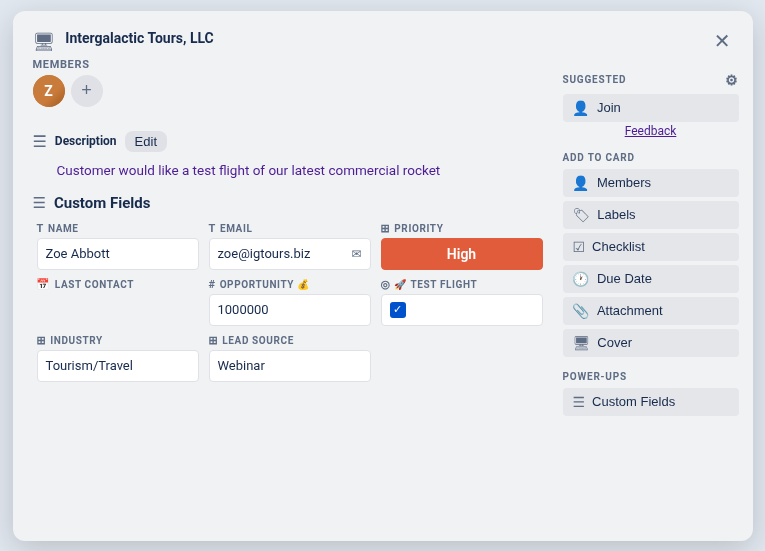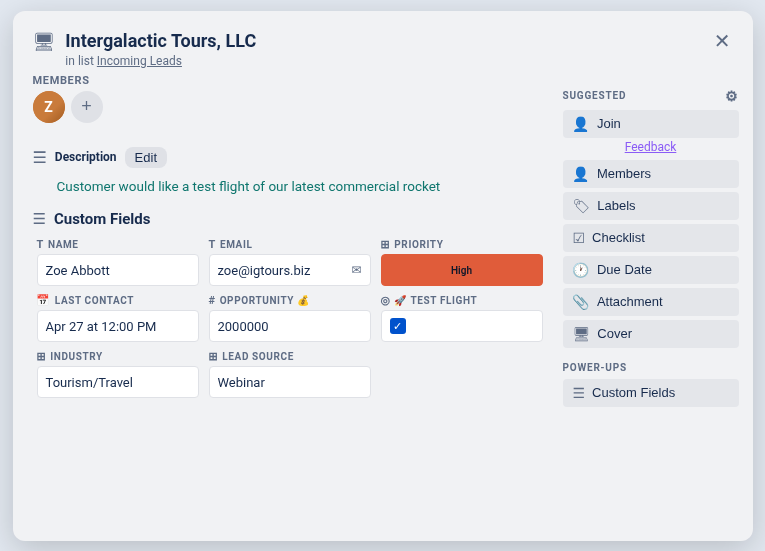--- a/index.html
+++ b/index.html
@@ -34,21 +34,21 @@
       margin-right: 10px;
       margin-top: 2px;
       color: #5e6c84;
       font-size: 18px;
       flex-shrink: 0;
     }
     .header-title-block {
       flex: 1;
     }
     .modal-title {
-      font-size: 18px;
+      font-size: 14px;
       font-weight: 700;
       color: #172b4d;
       line-height: 1.3;
     }
     .in-list {
       font-size: 12px;
       color: #5e6c84;
       margin-top: 2px;
     }
     .in-list a {
@@ -151,21 +151,21 @@
       background: #dfe1e6;
       border: none;
       border-radius: 8px;
       padding: 3px 10px;
       font-size: 13px;
       color: #172b4d;
       cursor: pointer;
     }
     .desc-text {
       font-size: 13.5px;
-      color: #0f766e;
+      color: #4c1d95;
       padding-left: 24px;
       line-height: 1.5;
     }
     
     .cf-section { margin-bottom: 10px; }
     .cf-header {
       display: flex;
       align-items: center;
       gap: 8px;
       margin-bottom: 10px;
@@ -201,24 +201,24 @@
       padding: 6px 8px;
       font-size: 13px;
       color: #172b4d;
       min-height: 32px;
       display: flex;
       align-items: center;
       justify-content: space-between;
     }
     .cf-field-value.priority-high {
       background: #e05c3a;
-      color: #0f172a;
+      color: #ffffff;
       border-color: #e05c3a;
       font-weight: 600;
-      font-size: 10px;
+      font-size: 14px;
       justify-content: center;
     }
     .cf-field-value.checkbox-field {
       background: #fff;
       border: 1px solid #dfe1e6;
       justify-content: flex-start;
     }
     .checkbox-checked {
       width: 16px;
       height: 16px;
@@ -257,21 +257,21 @@
       color: #172b4d;
       cursor: pointer;
       width: 100%;
       margin-bottom: 4px;
       text-align: left;
     }
     .sidebar-btn-icon { font-size: 14px; color: #5e6c84; flex-shrink: 0; }
     .feedback-link {
       text-align: center;
       font-size: 12px;
-      color: #8b5cf6;
+      color: #4c1d95;
       cursor: pointer;
       display: block;
       margin-bottom: 6px;
     }
     .sidebar-join-btn {
       display: flex;
       align-items: center;
       gap: 7px;
       background: #e4e6ea;
       border: none;
@@ -290,24 +290,20 @@
   </style>
 </head>
 <body>
 
 <div class="modal">
 
   <div class="modal-header">
     <span class="header-icon">🖥</span>
     <div class="header-title-block">
       <div class="modal-title">Intergalactic Tours, LLC</div>
-      <div class="in-list">
-        <span>in list</span>
-        <a href="#">Incoming Leads</a>
-      </div>
     </div>
     <button class="close-btn">✕</button>
   </div>
 
   <div class="modal-body">
 
     <div class="main-col">
 
       <div style="padding-bottom:10px;">
         <div class="section-label members-label-row">MEMBERS</div>
@@ -360,29 +356,28 @@
               <span>PRIORITY</span>
             </div>
             <div class="cf-field-value priority-high">High</div>
           </div>
 
           <div class="cf-field">
             <div class="cf-field-label">
               <span class="cf-field-icon">📅</span>
               <span>LAST CONTACT</span>
             </div>
-            <div class="cf-field-value">Apr 27 at 12:00 PM</div>
           </div>
 
           <div class="cf-field">
             <div class="cf-field-label">
               <span class="cf-field-icon">#</span>
               <span>OPPORTUNITY 💰</span>
             </div>
-            <div class="cf-field-value">2000000</div>
+            <div class="cf-field-value">1000000</div>
           </div>
 
           <div class="cf-field">
             <div class="cf-field-label">
               <span class="cf-field-icon">◎</span>
               <span>🚀 TEST FLIGHT</span>
             </div>
             <div class="cf-field-value checkbox-field">
               <div class="checkbox-checked">✓</div>
             </div>
@@ -414,20 +409,23 @@
       <div class="sidebar-section-title">
         <span>SUGGESTED</span>
         <span class="gear-icon">⚙</span>
       </div>
       <button class="sidebar-join-btn">
         <span class="sidebar-btn-icon">👤</span>
         <span>Join</span>
       </button>
       <a class="feedback-link" href="#">Feedback</a>
 
+      <div class="sidebar-section-title">
+        <span>ADD TO CARD</span>
+      </div>
 
       <button class="sidebar-btn">
         <span class="sidebar-btn-icon">👤</span>
         <span>Members</span>
       </button>
       <button class="sidebar-btn">
         <span class="sidebar-btn-icon">🏷</span>
         <span>Labels</span>
       </button>
       <button class="sidebar-btn">

